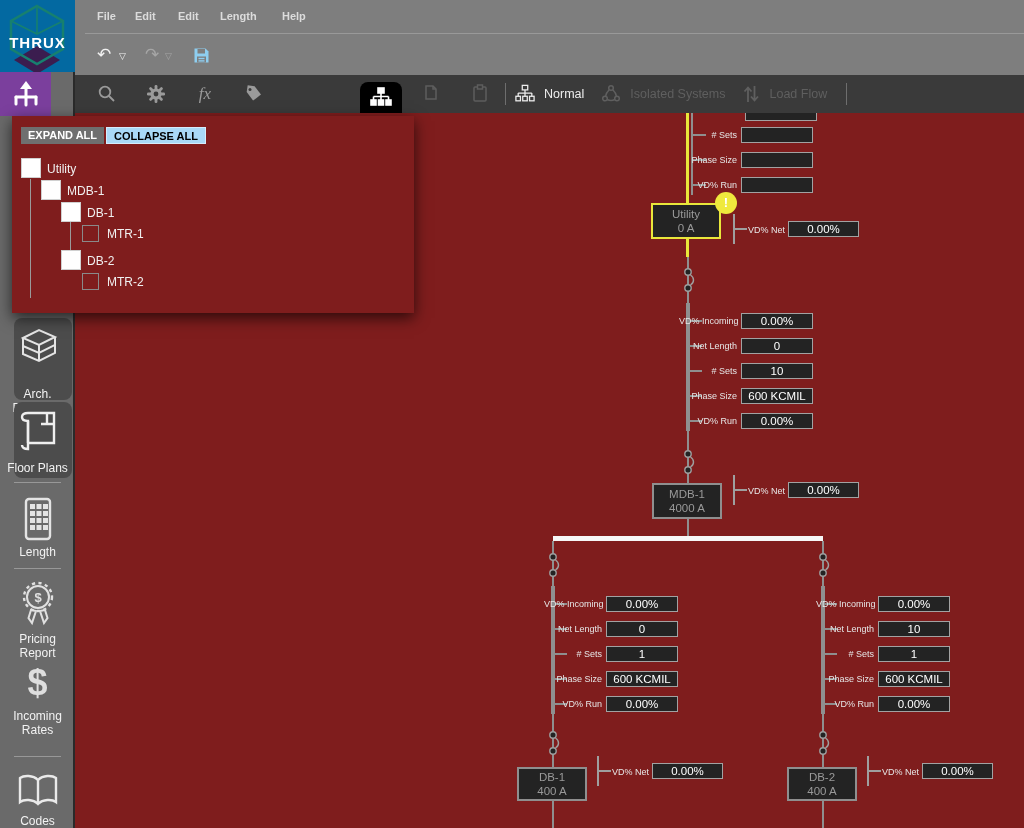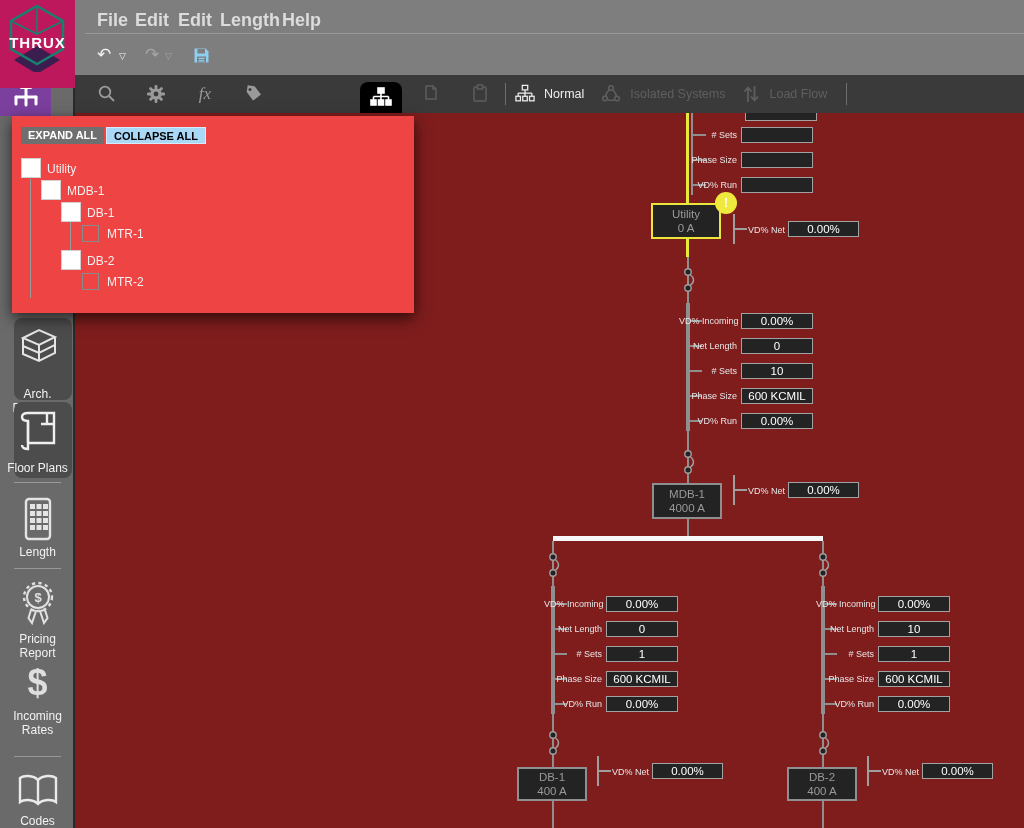--- a/index.html
+++ b/index.html
@@ -1,24 +1,24 @@
 <!DOCTYPE html>
 <html><head>
 <meta charset="utf-8">
 <style>
   * { margin:0; padding:0; box-sizing:border-box; }
   html,body { width:1024px; height:828px; overflow:hidden; background:#232323;
     font-family:"Liberation Sans","DejaVu Sans",sans-serif; }
   .abs { position:absolute; }
 
   
-  #logo { left:0; top:0; width:75px; height:88px; background:#be185d; z-index:30; }
+  #logo { left:0; top:0; width:75px; height:72px; background:#0369a1; z-index:30; }
   #menubar { left:75px; top:0; width:949px; height:75px; background:#7e7e7e; }
   #menubar .mdiv { position:absolute; left:10px; top:33px; right:0; height:1px; background:#999; }
-  .menu-item { position:absolute; top:10px; font-size:18px; font-weight:bold; color:#dcdcdc; cursor:default; }
+  .menu-item { position:absolute; top:10px; font-size:11px; font-weight:bold; color:#dcdcdc; cursor:default; }
   .qb { position:absolute; top:44px; font-size:17px; color:#f2f2f2; }
   .qb.dis { color:#a6a6a6; }
   .qb.tri { font-size:9px; top:51px; }
 
   #toolbar { left:75px; top:75px; width:949px; height:38px; background:#3a3a3a; z-index:10; }
   .tbicon { position:absolute; top:0; width:38px; height:38px; display:flex; align-items:center; justify-content:center; }
   .fx { font-size:17px; font-style:italic; color:#9a9a9a; font-family:"Liberation Serif","DejaVu Serif",serif; }
   #seltab { position:absolute; left:285px; top:7px; width:42px; height:31px; background:#000;
             border-radius:8px 8px 0 0; display:flex; align-items:center; justify-content:center; }
   .tdiv { width:1px; height:22px; background:#6e6e6e; }
@@ -30,21 +30,21 @@
   #sidebar { left:0; top:72px; width:75px; height:756px; background:#6a6a6a; border-right:2px solid #2a2a2a; z-index:20; }
   .tile { position:absolute; border-radius:8px; background:#4c4c4c; }
   #purple-tile { left:22px; top:6px; width:51px; height:44px; background:#7b3f9d;
                  display:flex; align-items:center; justify-content:center; }
   .sb-label { position:absolute; width:75px; text-align:center; font-size:12px; line-height:14px; color:#f2f2f2; }
   .sb-icon { position:absolute; left:0; width:75px; display:flex; justify-content:center; }
   .sb-div { position:absolute; left:14px; width:47px; height:1px; background:#989898; }
   .dollar-big { font-size:36px; font-weight:bold; color:#dedede; }
 
   
-  #tree-panel { left:12px; top:116px; width:402px; height:197px; background:#ef4444;
+  #tree-panel { left:12px; top:116px; width:402px; height:197px; background:#7f1d1d;
                 box-shadow:0 5px 14px rgba(0,0,0,.65); z-index:40; }
   .pbtn { position:absolute; top:11px; height:17px; font-size:11px; font-weight:bold;
           padding:0 7px; line-height:16px; cursor:default; }
   #btn-expand { left:9px; background:#6f6f6f; color:#fff; }
   #btn-collapse { left:94px; background:#a9d9f7; color:#000; border:1px solid #d5ecfc; }
   .cb { position:absolute; width:20px; height:20px; background:#fff; border:1px solid #d0d0d0; }
   .cb.empty { width:17px; height:17px; background:transparent; border:1.5px solid #8a8a8a; }
   .tlabel { position:absolute; font-size:12px; color:#f0f0f0; }
   .tline { position:absolute; width:1px; background:#9a9a9a; }
 

